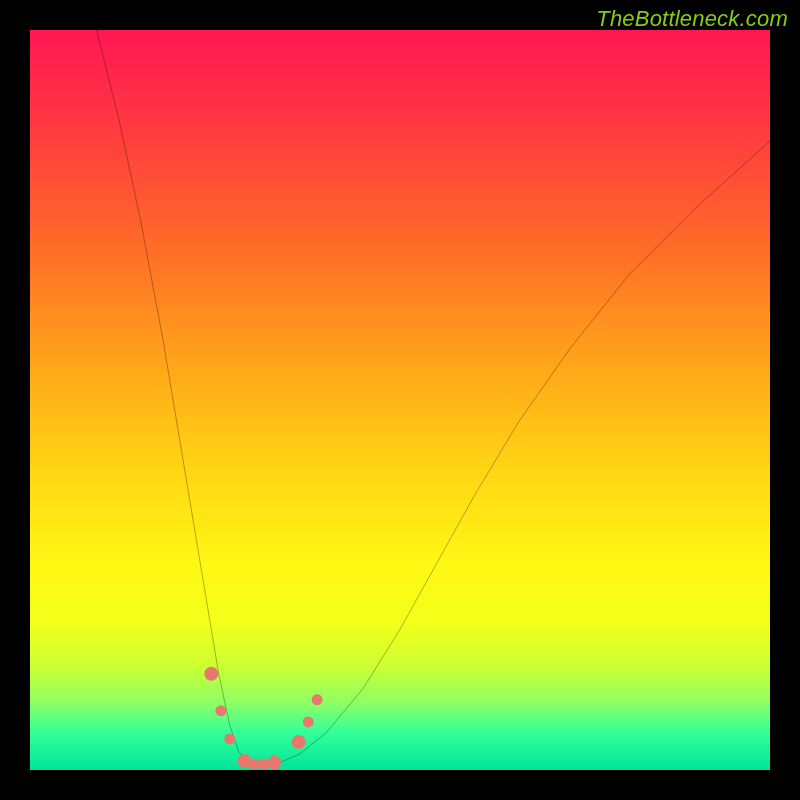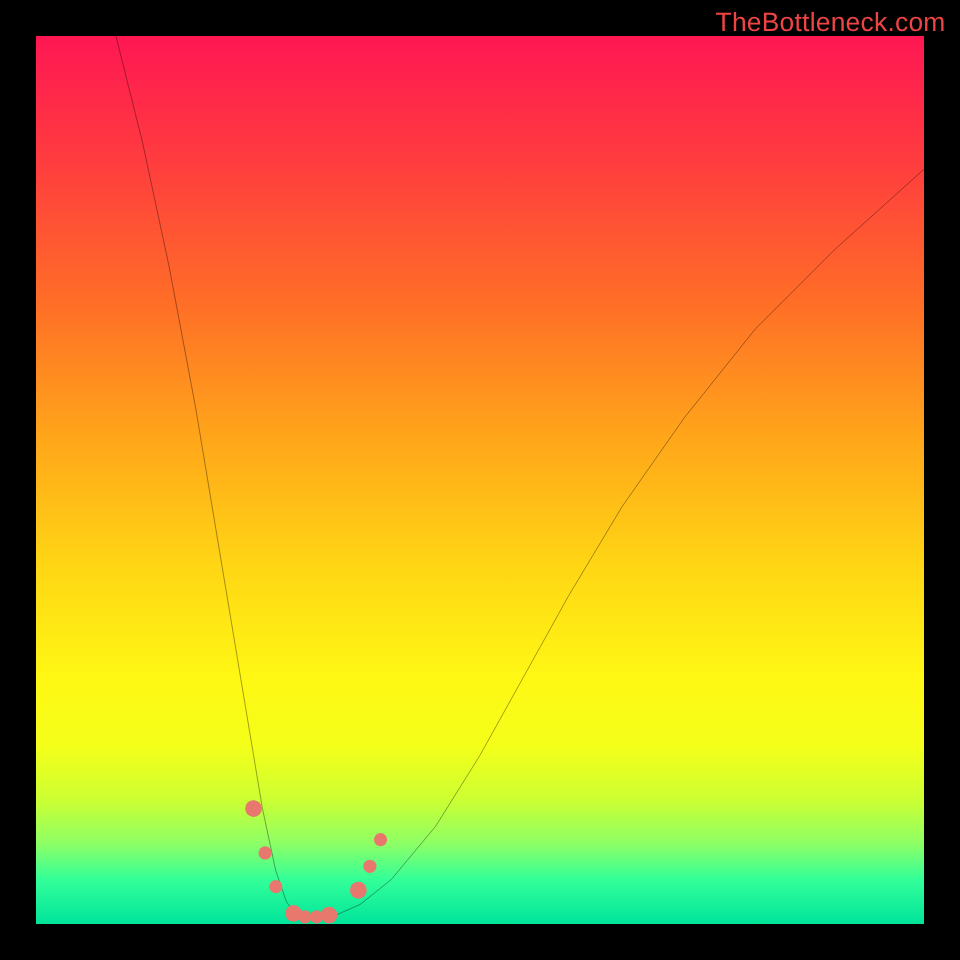--- a/index.html
+++ b/index.html
@@ -31,25 +31,26 @@
     position: absolute;
     left: 0;
     top: 0;
     width: 100%;
     height: 100%;
   }
   .watermark {
     position: absolute;
     top: 6px;
     right: 12px;
-    color: #ef4444;
+    color: #84cc16;
     font-size: 22px;
     font-weight: 400;
     letter-spacing: 0.2px;
     user-select: none;
+    font-style: italic;
   }
   svg.curve {
     position: absolute;
     left: 0;
     top: 0;
     width: 100%;
     height: 100%;
   }
 </style>
 </head>

